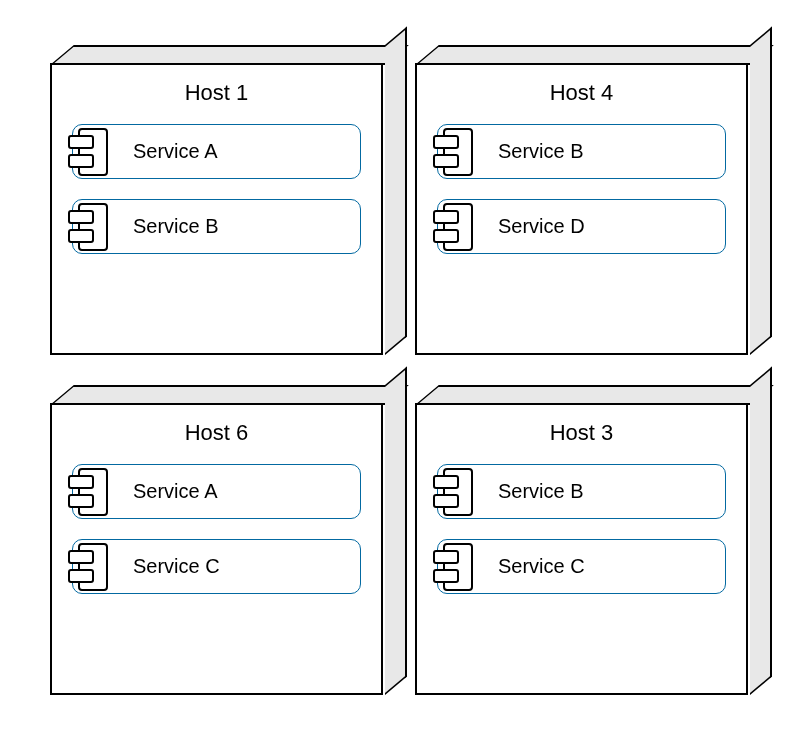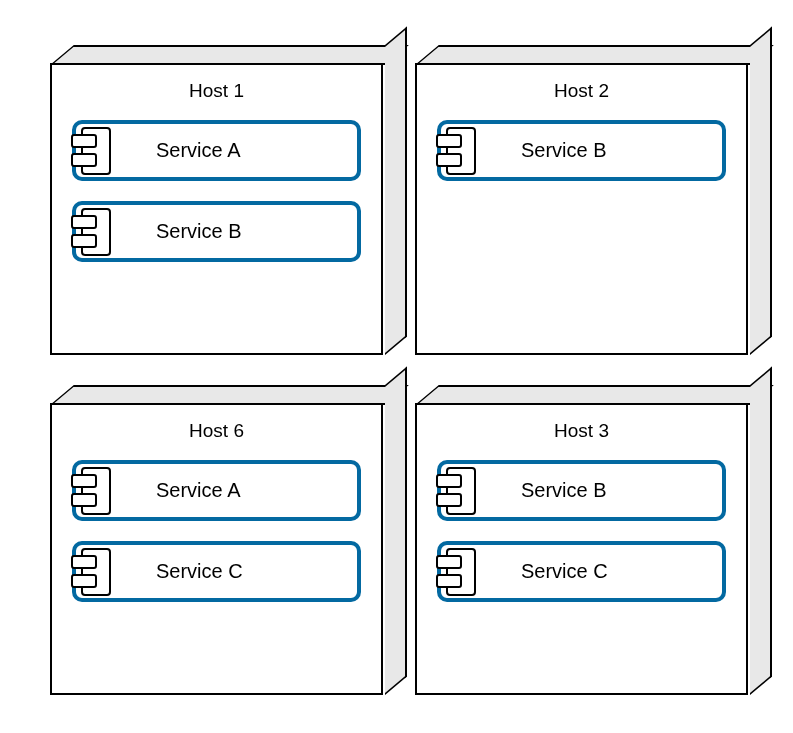--- a/index.html
+++ b/index.html
@@ -63,30 +63,30 @@
       height: calc(100% - 18px);
       background: white;
       border: 2px solid black;
       z-index: 2;
       display: flex;
       flex-direction: column;
       align-items: center;
       padding: 15px 20px;
     }
     .host-title {
-      font-size: 19px;
+      font-size: 22px;
       margin-bottom: 18px;
     }
     .service-box {
       position: relative;
       width: 100%;
-      border: 4px solid #0369a1;
+      border: 1px solid #0369a1;
       border-radius: 10px;
       margin-bottom: 20px;
-      padding: 15px 15px 15px 80px;
+      padding: 15px 15px 15px 60px;
       background: white;
     }
     .service-label {
       font-size: 20px;
     }
     .component-icon {
       position: absolute;
       left: -5px;
       top: 50%;
       transform: translateY(-50%);
@@ -145,29 +145,37 @@
         </div>
         <div class="service-label">Service B</div>
       </div>
     </div>
   </div>
 
   <div class="node-3d">
     <div class="node-top"></div>
     <div class="node-side"></div>
     <div class="node-front">
-      <div class="host-title">Host 2</div>
+      <div class="host-title">Host 4</div>
       <div class="service-box">
         <div class="component-icon">
           <div class="component-body"></div>
           <div class="component-lug component-lug-top"></div>
           <div class="component-lug component-lug-bottom"></div>
         </div>
         <div class="service-label">Service B</div>
       </div>
+      <div class="service-box">
+        <div class="component-icon">
+          <div class="component-body"></div>
+          <div class="component-lug component-lug-top"></div>
+          <div class="component-lug component-lug-bottom"></div>
+        </div>
+        <div class="service-label">Service D</div>
+      </div>
     </div>
   </div>
 
   <div class="node-3d">
     <div class="node-top"></div>
     <div class="node-side"></div>
     <div class="node-front">
       <div class="host-title">Host 6</div>
       <div class="service-box">
         <div class="component-icon">

